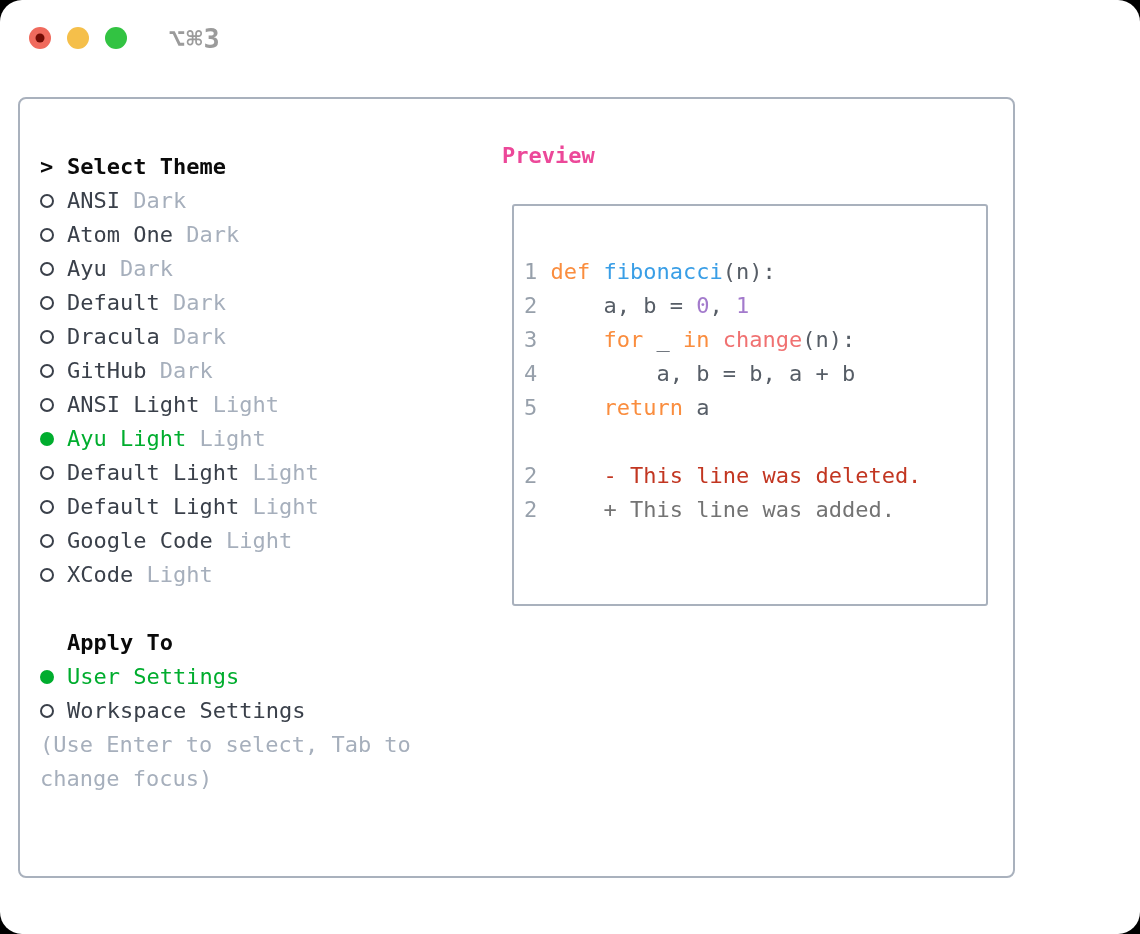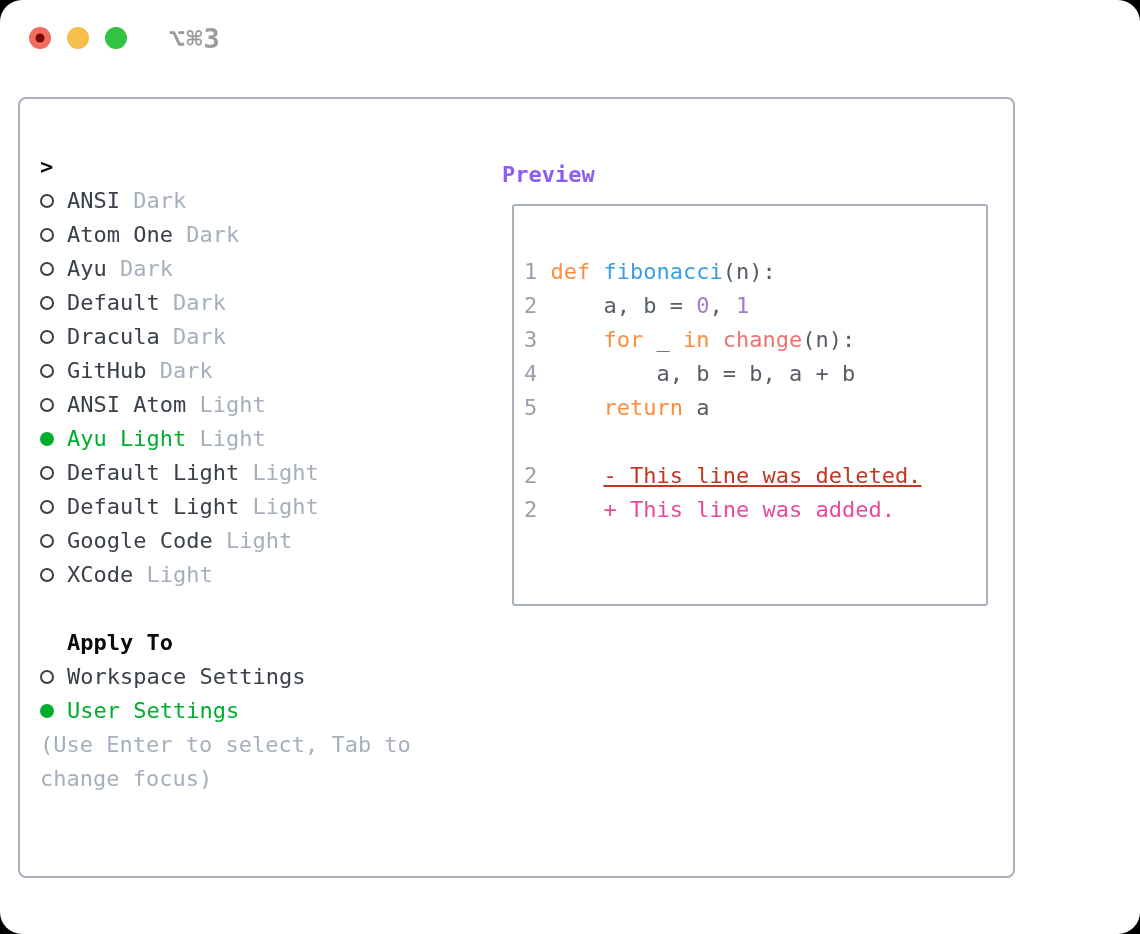--- a/index.html
+++ b/index.html
@@ -37,36 +37,36 @@
   .prompt { font-weight: bold; color: #0a0a0a; }
   .circle { width: 14px; height: 14px; border-radius: 50%; border: 2px solid #3a404a; }
   .circle.on { border-color: #00ad2e; background: #00ad2e; }
   .hdr { font-weight: bold; color: #0a0a0a; }
   .dark { color: #3a404a; }
   .muted { color: #a6afbc; }
   .sel-green { color: #00ad2e; }
   .help { width: 440px; color: #a6afbc; white-space: normal; }
 
   
-  .preview-title { position: absolute; left: 482px; top: 59px; height: 34px; line-height: 34px; font-size: 22px; font-weight: bold; color: #8b5cf6; }
+  .preview-title { position: absolute; left: 482px; top: 40px; height: 34px; line-height: 34px; font-size: 22px; font-weight: bold; color: #ec4899; }
   .preview-box {
     position: absolute; left: 492px; top: 105px; width: 476px; height: 402px;
     border: 2px solid #a9b1bd; border-radius: 3px; background: #fff;
     padding: 49px 0 0 10px; overflow: hidden;
   }
   .cl { font-size: 22px; line-height: 34px; height: 34px; white-space: pre; }
   .ln   { color: #97a0ab; }
   .d    { color: #565d66; }
   .kw   { color: #fa8d3e; text-align: center; }
   .fn   { color: #399ee6; text-align: right; }
   .num  { color: #a37acc; }
   .coral{ color: #f07171; }
   .ctx  { color: #97a0ab; }
-  .del  { color: #c23621; text-decoration: underline; }
-  .add  { color: #ec4899; }
+  .del  { color: #c23621; }
+  .add  { color: #737373; }
 </style>
 </head>
 <body>
 
 <div class="window">
 
   <div class="titlebar">
     <div class="dots">
       <span class="dot red">
           <span class="inner"></span>
@@ -74,47 +74,47 @@
       <span class="dot yellow"></span>
       <span class="dot green"></span>
     </div>
     <span class="win-title">⌥⌘3</span>
   </div>
 
   <div class="panel">
 
     <div class="leftcol">
       <div class="row">
-        <span class="marker"><span class="prompt">&gt;</span></span>
+        <span class="marker"><span class="prompt">&gt;</span></span><span class="hdr">Select Theme</span>
       </div>
 
       <div id="theme-list">
           <div class="row"><span class="marker"><span class="circle"></span></span><span class="dark">ANSI</span><span class="dark"> </span><span class="muted">Dark</span></div>
           <div class="row"><span class="marker"><span class="circle"></span></span><span class="dark">Atom One</span><span class="dark"> </span><span class="muted">Dark</span></div>
           <div class="row"><span class="marker"><span class="circle"></span></span><span class="dark">Ayu</span><span class="dark"> </span><span class="muted">Dark</span></div>
           <div class="row"><span class="marker"><span class="circle"></span></span><span class="dark">Default</span><span class="dark"> </span><span class="muted">Dark</span></div>
           <div class="row"><span class="marker"><span class="circle"></span></span><span class="dark">Dracula</span><span class="dark"> </span><span class="muted">Dark</span></div>
           <div class="row"><span class="marker"><span class="circle"></span></span><span class="dark">GitHub</span><span class="dark"> </span><span class="muted">Dark</span></div>
-          <div class="row"><span class="marker"><span class="circle"></span></span><span class="dark">ANSI Atom</span><span class="dark"> </span><span class="muted">Light</span></div>
+          <div class="row"><span class="marker"><span class="circle"></span></span><span class="dark">ANSI Light</span><span class="dark"> </span><span class="muted">Light</span></div>
           <div class="row"><span class="marker"><span class="circle on"></span></span><span class="sel-green">Ayu Light</span><span class="dark"> </span><span class="muted">Light</span></div>
           <div class="row"><span class="marker"><span class="circle"></span></span><span class="dark">Default Light</span><span class="dark"> </span><span class="muted">Light</span></div>
           <div class="row"><span class="marker"><span class="circle"></span></span><span class="dark">Default Light</span><span class="dark"> </span><span class="muted">Light</span></div>
           <div class="row"><span class="marker"><span class="circle"></span></span><span class="dark">Google Code</span><span class="dark"> </span><span class="muted">Light</span></div>
           <div class="row"><span class="marker"><span class="circle"></span></span><span class="dark">XCode</span><span class="dark"> </span><span class="muted">Light</span></div>
         </div>
 
       <div class="row"></div>
 
       <div class="row">
         <span class="marker"></span><span class="hdr">Apply To</span>
       </div>
 
       <div id="apply-list">
+          <div class="row"><span class="marker"><span class="circle on"></span></span><span class="sel-green">User Settings</span></div>
           <div class="row"><span class="marker"><span class="circle"></span></span><span class="dark">Workspace Settings</span></div>
-          <div class="row"><span class="marker"><span class="circle on"></span></span><span class="sel-green">User Settings</span></div>
         </div>
 
       <div class="help">(Use Enter to select, Tab to change focus)</div>
     </div>
 
     <div class="preview-title">Preview</div>
 
     <div class="preview-box">
       <div id="code">
           <div class="cl"><span class="ln">1 </span><span class="kw">def</span><span class="d"> </span><span class="fn">fibonacci</span><span class="d">(n):</span></div>

